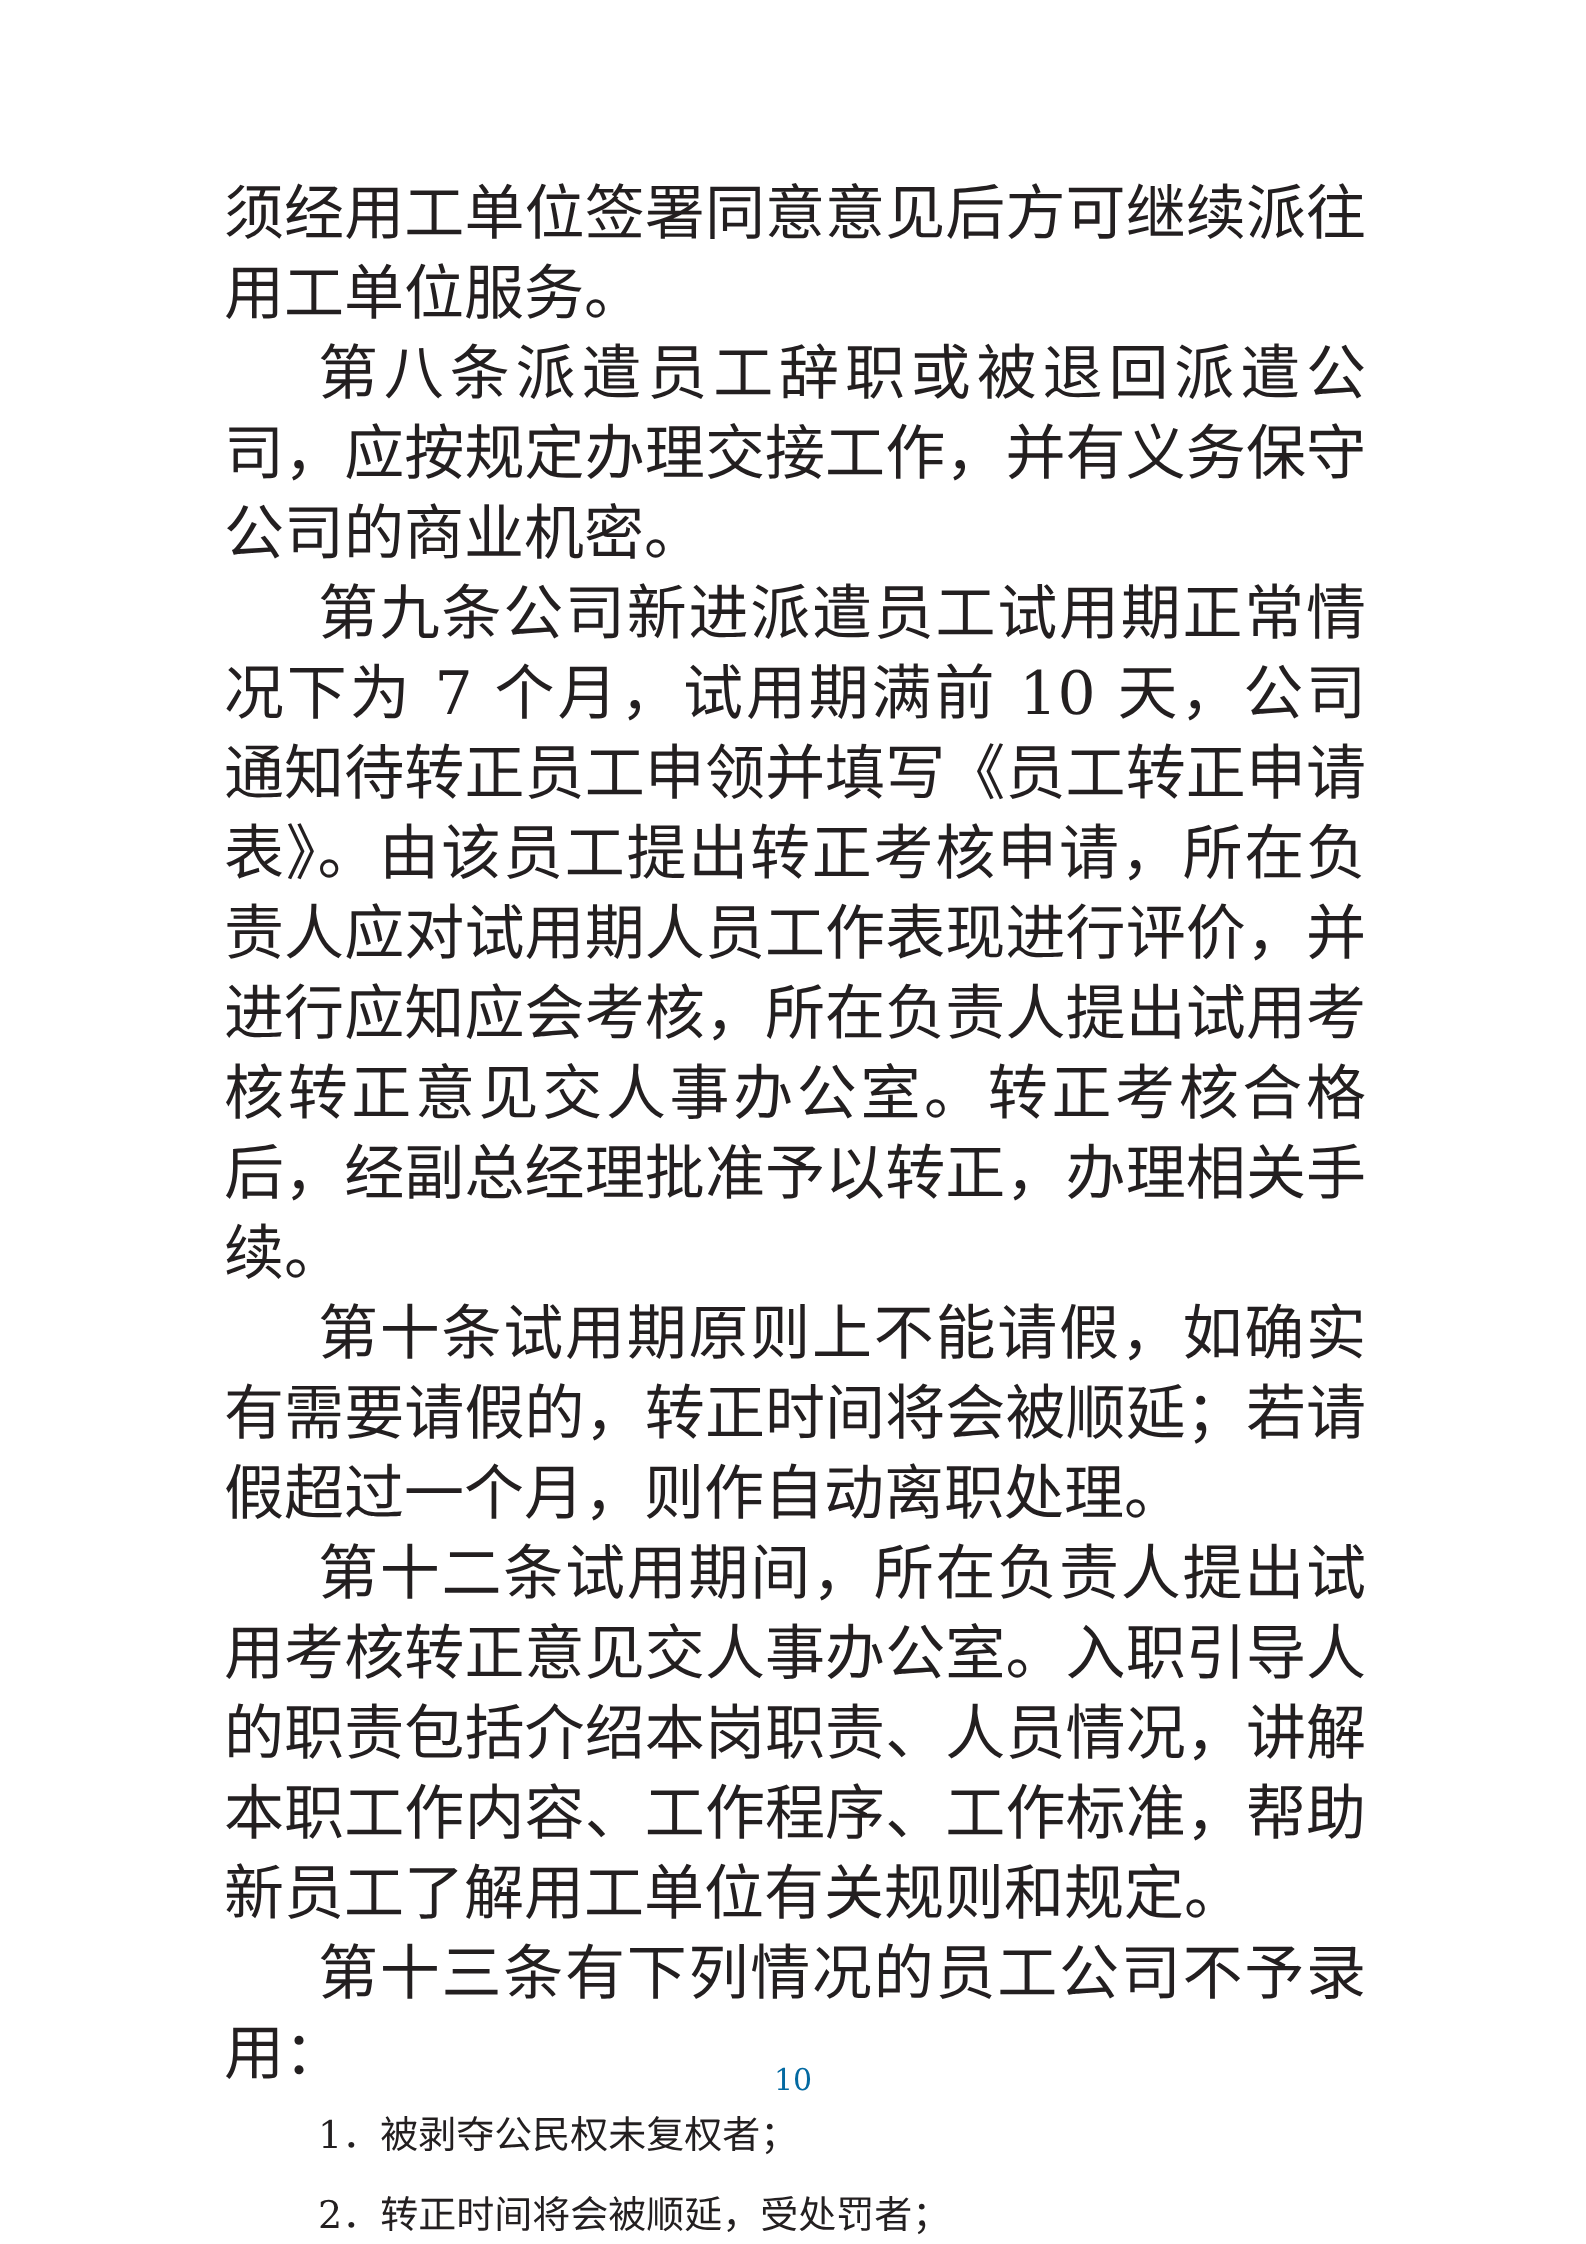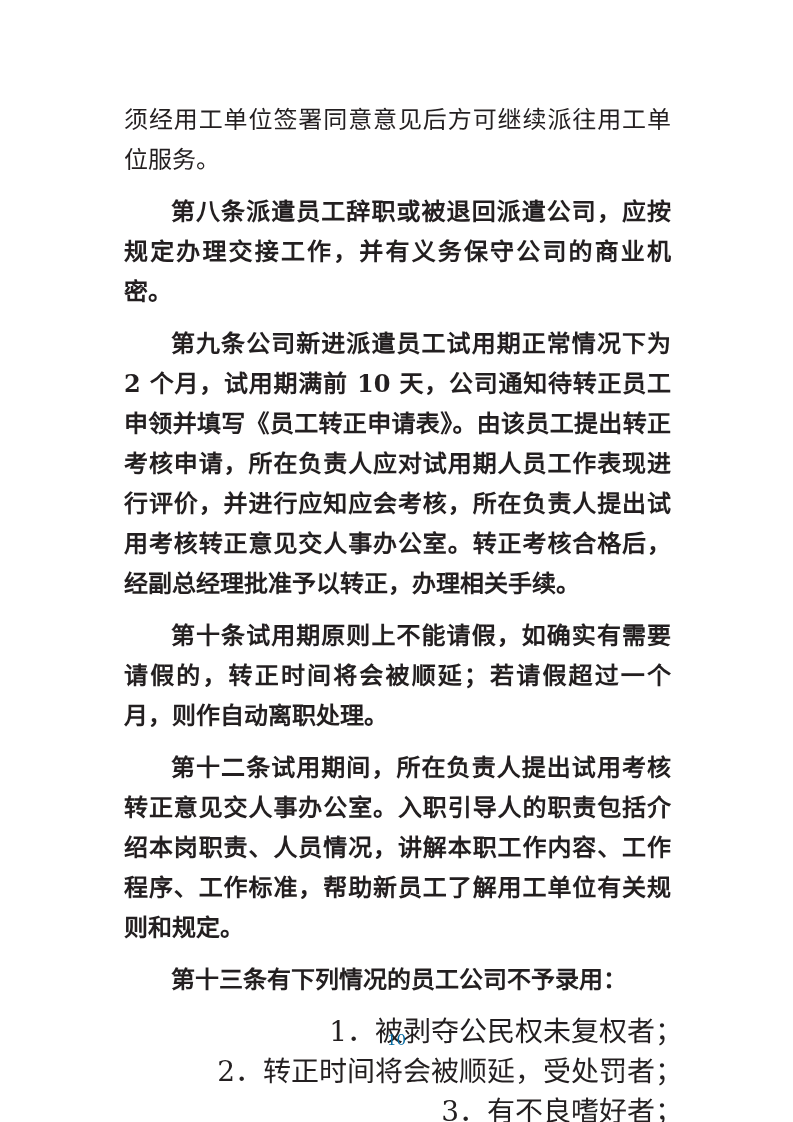--- a/index.html
+++ b/index.html
@@ -28,49 +28,48 @@
 
   
   .doc-body {
     position: absolute;
     left: 112px;
     top: 88px;
     width: 571px;
   }
 
   .para {
-    margin: 12px;
-    font-size: 24px;
+    margin: 0;
+    font-size: 30px;
     line-height: 40px;
     text-align: justify;
     text-justify: inter-character;
     text-align-last: left;
     letter-spacing: 0px;
     word-break: break-all;
     color: #231f20;
   }
 
   
   .para.flush {
     text-indent: 0;
   }
 
   
   .para.indent {
     text-indent: 47px;
-    font-weight: bold;
   }
 
   
   .list-item {
     margin: 0;
-    font-size: 28px;
+    font-size: 19px;
     line-height: 40px;
     text-indent: 47px;
-    text-align: right;
+    text-align: left;
     color: #231f20;
     letter-spacing: 0px;
   }
   .list-item .num {
     font-family: "DejaVu Serif", "Liberation Serif", serif;
   }
 
   .page-number {
     position: absolute;
     left: 0;
@@ -87,21 +86,21 @@
 <body>
 
 <div class="page">
 
   <div class="doc-body">
 
     <p class="para flush">须经用工单位签署同意意见后方可继续派往用工单位服务。</p>
 
     <p class="para indent">第八条派遣员工辞职或被退回派遣公司，应按规定办理交接工作，并有义务保守公司的商业机密。</p>
 
-    <p class="para indent">第九条公司新进派遣员工试用期正常情况下为 2 个月，试用期满前 10 天，公司通知待转正员工申领并填写《员工转正申请表》。由该员工提出转正考核申请，所在负责人应对试用期人员工作表现进行评价，并进行应知应会考核，所在负责人提出试用考核转正意见交人事办公室。转正考核合格后，经副总经理批准予以转正，办理相关手续。</p>
+    <p class="para indent">第九条公司新进派遣员工试用期正常情况下为 7 个月，试用期满前 10 天，公司通知待转正员工申领并填写《员工转正申请表》。由该员工提出转正考核申请，所在负责人应对试用期人员工作表现进行评价，并进行应知应会考核，所在负责人提出试用考核转正意见交人事办公室。转正考核合格后，经副总经理批准予以转正，办理相关手续。</p>
 
     <p class="para indent">第十条试用期原则上不能请假，如确实有需要请假的，转正时间将会被顺延；若请假超过一个月，则作自动离职处理。</p>
 
 
     <p class="para indent">第十二条试用期间，所在负责人提出试用考核转正意见交人事办公室。入职引导人的职责包括介绍本岗职责、人员情况，讲解本职工作内容、工作程序、工作标准，帮助新员工了解用工单位有关规则和规定。</p>
 
     <p class="para indent">第十三条有下列情况的员工公司不予录用：</p>
 
     <p class="list-item"><span class="num">1．</span><span>被剥夺公民权未复权者；</span></p>
 

